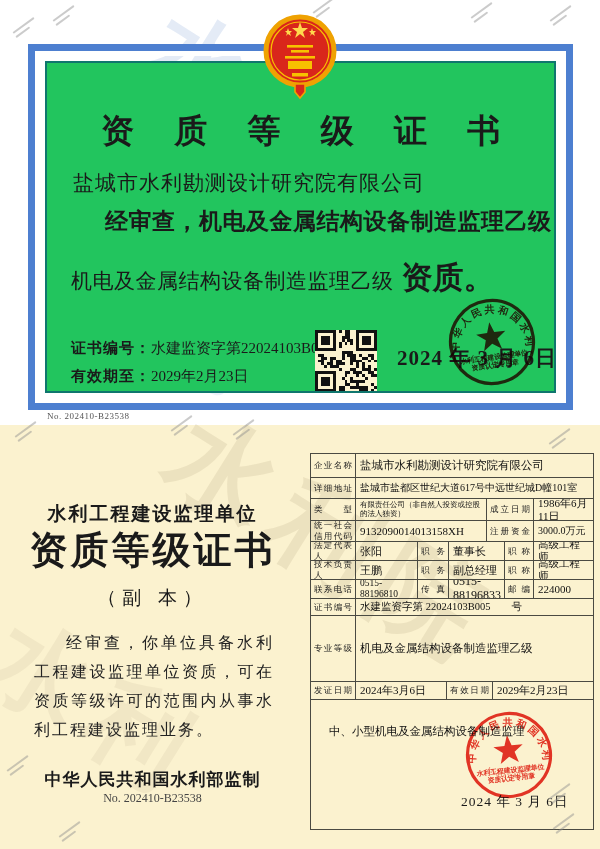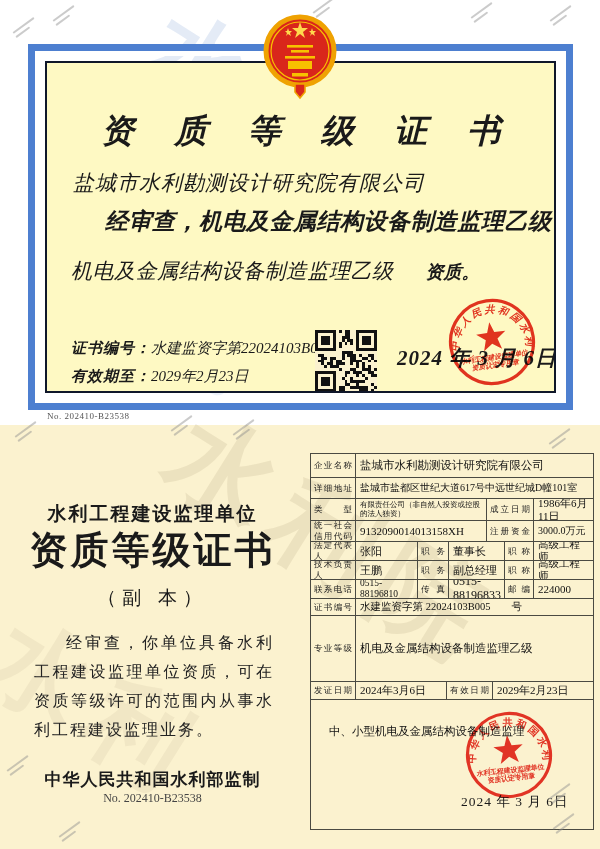--- a/index.html
+++ b/index.html
@@ -19,33 +19,33 @@
   
   .stamp{position:absolute;transform:rotate(-36deg);opacity:.45;z-index:3;}
   .stamp i{display:block;background:#8d8d8d;height:2px;border-radius:1px;}
   .stamp i:first-child{width:26px;}
   .stamp i:last-child{width:17px;margin-top:3px;}
 
   
   .frame-outer{position:absolute;left:28px;top:44px;width:545px;height:366px;
                border:7px solid #4d7fd0;box-sizing:border-box;z-index:2;}
   .frame-gap{position:absolute;inset:0;border:5px solid #ffffff;box-sizing:border-box;}
-  .frame-inner{position:absolute;inset:5px;border:2px solid #0f172a;background:#fef9c3;
-               box-sizing:border-box;overflow:hidden;font-style:italic;}
+  .frame-inner{position:absolute;inset:5px;border:2px solid #0f766e;background:#22c55e;
+               box-sizing:border-box;overflow:hidden;}
   .inner-rel{position:absolute;inset:0;}
 
   .emblem{position:absolute;left:262px;top:12px;z-index:4;}
 
   .cert-title{position:absolute;left:0;top:46px;width:100%;text-align:center;font-size:33px;
               font-weight:bold;letter-spacing:16px;padding-left:16px;box-sizing:border-box;z-index:2;}
   .cert-company{position:absolute;left:26px;top:106px;font-size:21px;letter-spacing:1px;z-index:2;}
   .cert-statement{position:absolute;left:58px;top:143px;font-size:23px;font-weight:bold;letter-spacing:.5px;z-index:2;}
   .cert-level-line{position:absolute;left:24px;top:194px;z-index:2;}
   .cert-level{font-size:21px;letter-spacing:.5px;}
-  .cert-level-suffix{font-size:18px;font-weight:bold;margin-left:32px;}
+  .cert-level-suffix{font-size:31px;font-weight:bold;margin-left:8px;}
   .cert-row{position:absolute;left:24px;z-index:2;font-size:15px;}
   .cert-row .lbl{font-weight:bold;letter-spacing:1px;}
   .row-no{top:276px;}
   .row-valid{top:304px;}
   .cert-date{position:absolute;left:350px;top:281px;font-size:21px;font-weight:600;
              letter-spacing:1px;z-index:2;white-space:nowrap;}
   .qr{position:absolute;left:268px;top:267px;z-index:2;}
   .seal{position:absolute;width:90px;height:90px;z-index:5;mix-blend-mode:multiply;opacity:.93;}
   .seal-top{left:400px;top:234px;transform:rotate(-8deg);}
   .serial-top{position:absolute;left:47px;top:411px;font-size:9px;color:#555;letter-spacing:.5px;z-index:2;}

